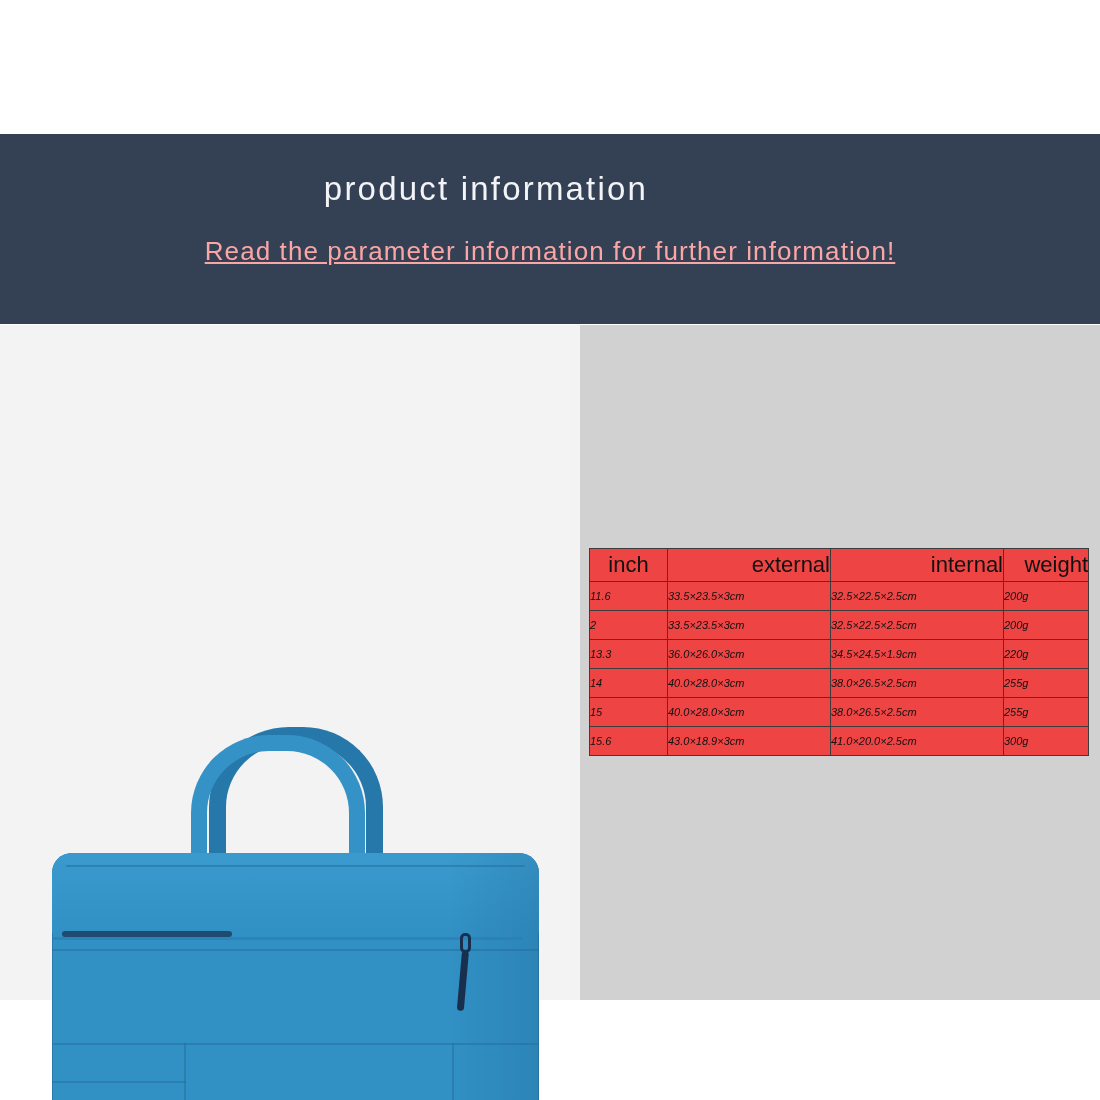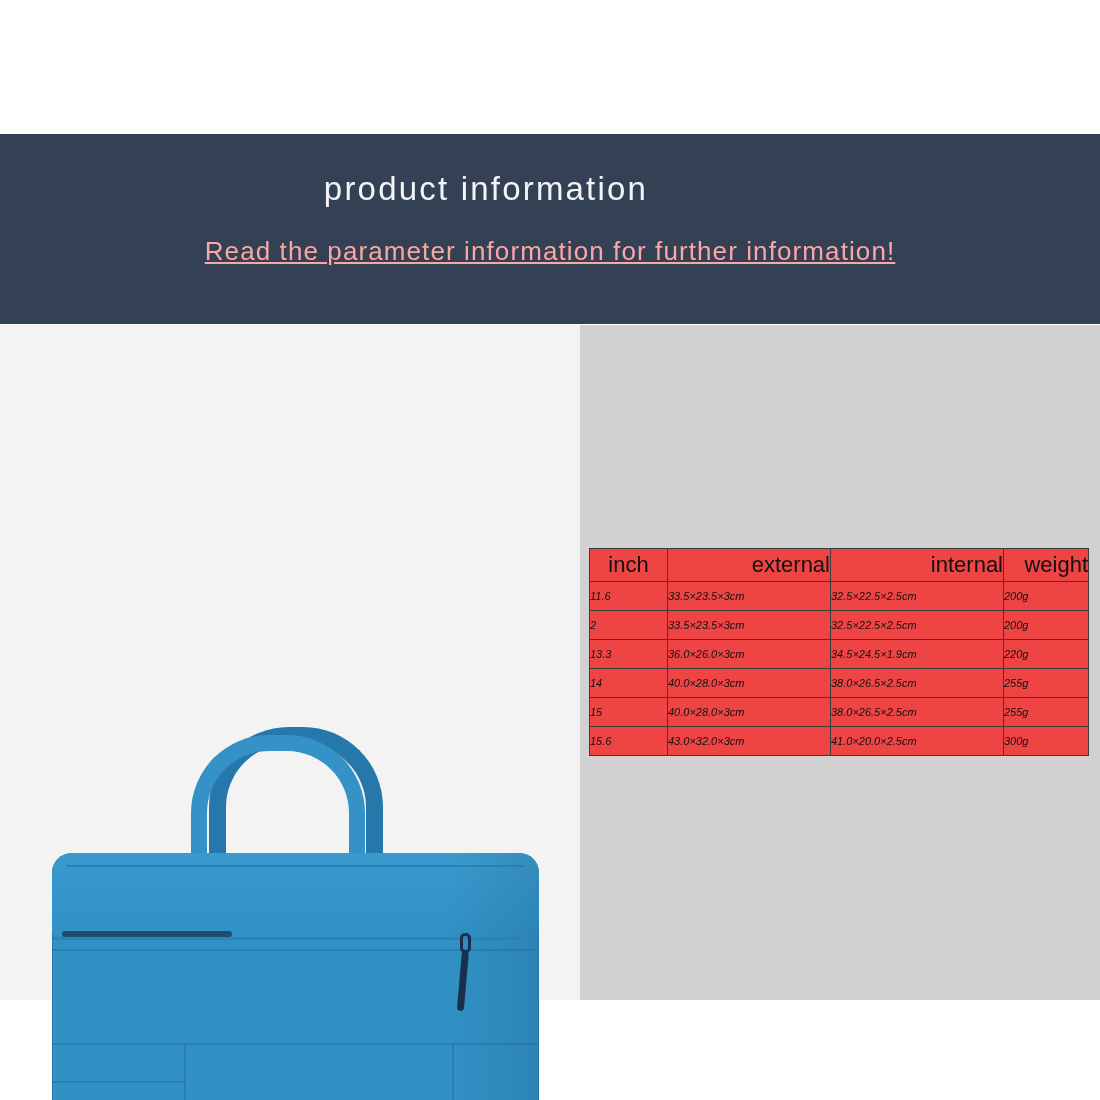--- a/index.html
+++ b/index.html
@@ -331,18 +331,18 @@
       <td class="cell-weight">255g</td>
     </tr>
     <tr>
       <td class="cell-inch">15</td>
       <td class="cell-ext">40.0×28.0×3cm</td>
       <td class="cell-int">38.0×26.5×2.5cm</td>
       <td class="cell-weight">255g</td>
     </tr>
     <tr>
       <td class="cell-inch">15.6</td>
-      <td class="cell-ext">43.0×32.0×3cm</td>
+      <td class="cell-ext">43.0×18.9×3cm</td>
       <td class="cell-int">41.0×20.0×2.5cm</td>
       <td class="cell-weight">300g</td>
     </tr>
   </tbody>
 </table>
 
 </body></html>

